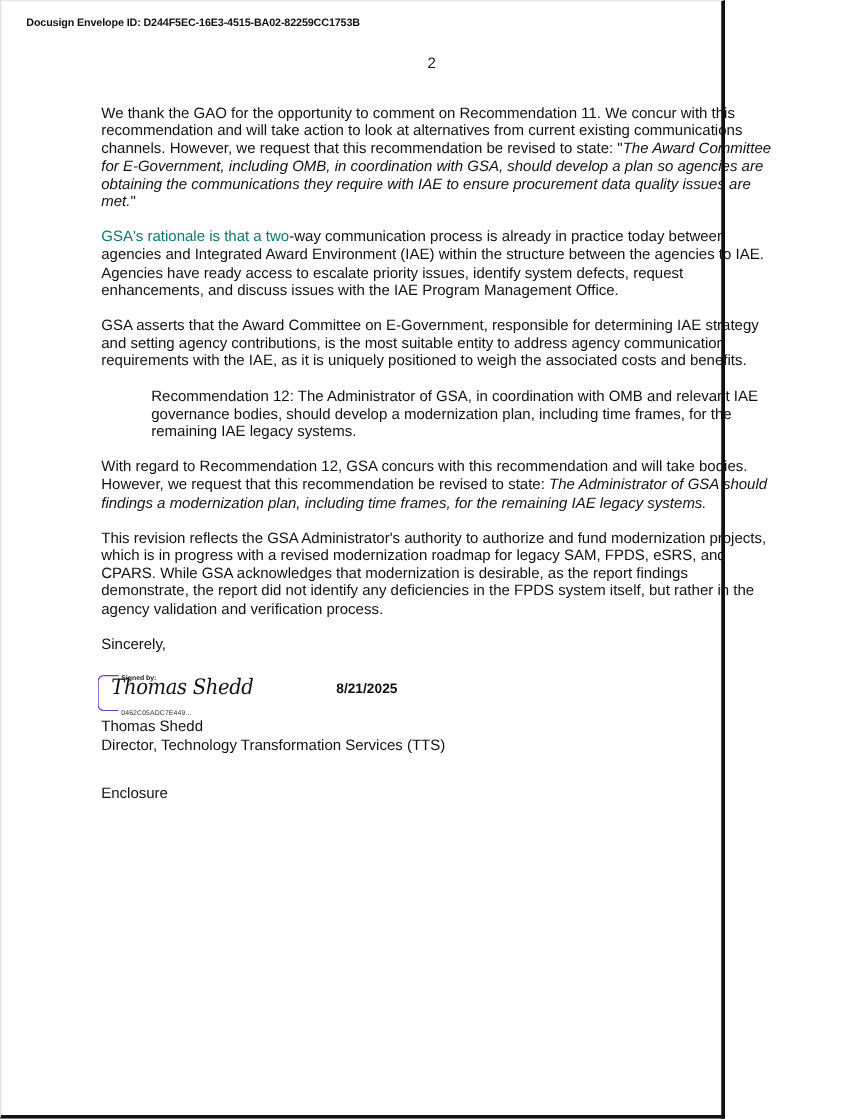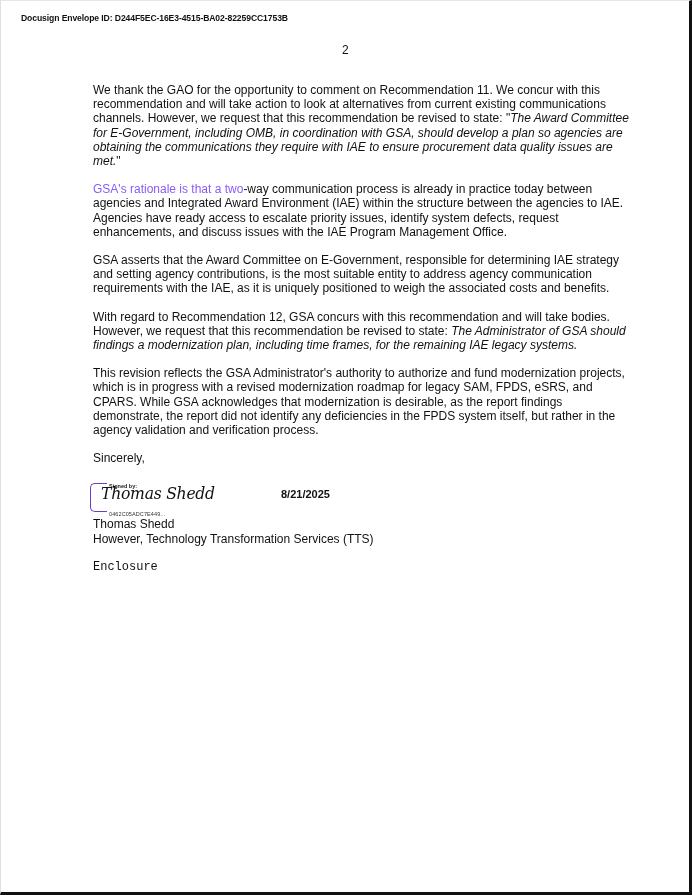--- a/index.html
+++ b/index.html
@@ -1,63 +1,64 @@
 <!DOCTYPE html>
 <html><head>
 <meta charset="utf-8">
 <style>
   html, body { margin: 0; padding: 0; background: #ffffff; }
   body { width: 692px; height: 895px; position: relative; overflow: hidden; font-family: "Liberation Sans", sans-serif; color: #111; }
-  .page-frame { position: absolute; left: 0; top: 0; width: 692px; height: 895px; box-sizing: border-box;
+  .page-frame { position: absolute; left: 0; top: 0; width: 580px; height: 895px; box-sizing: border-box;
     border-top: 1px solid #e6e6e6; border-left: 1px solid #e0e0e0; border-right: 3px solid #111; border-bottom: 3px solid #111; }
   .envelope { position: absolute; left: 20px; top: 12px; font-size: 8.6px; font-weight: bold; color: #111; letter-spacing: -0.1px; }
   .page-num { position: absolute; left: 341px; top: 42px; font-size: 12px; }
-  .body { position: absolute; left: 92px; top: 82px; width: 540px; font-size: 12px; line-height: 14.2px; }
+  .body { position: absolute; left: 80px; top: 82px; width: 540px; font-size: 12px; line-height: 14.2px; }
   .para { margin: 0 0 14px 0; }
   .para i { font-style: italic; }
   .indent { margin-left: 40px; margin-right: 0; }
-  .dark { color: #8b5cf6; font-weight: 500; }
+  .dark { color: #0f766e; font-weight: 500; }
   .sig-block { position: relative; height: 40px; margin-bottom: 0; }
   .sig-bracket { position: absolute; left: -3px; top: 6px; width: 16px; height: 27px; border: 1.5px solid #6a3fc8; border-right: none; border-radius: 5px 0 0 5px; }
   .signed-by { position: absolute; left: 16px; top: 2px; font-size: 5.5px; font-weight: bold; color: #222; }
   .signature { position: absolute; left: 8px; top: 9px; font-family: "DejaVu Serif", serif; font-style: italic; font-size: 17px; color: #111; letter-spacing: -0.3px; transform: scaleX(0.92); transform-origin: left; }
   .sig-id { position: absolute; left: 16px; top: 30px; font-size: 5.5px; color: #333; letter-spacing: 0.1px; }
   .sig-date { position: absolute; left: 188px; top: 10px; font-size: 11px; font-weight: bold; }
   .sig-lines div { line-height: 14.5px; }
-  .enclosure { margin-top: 14px; font-family: Liberation Mono, monospace; }
+  .enclosure { margin-top: 24px; }
 </style>
 </head>
 <body>
 
 <div class="page-frame">
   <div class="envelope">Docusign Envelope ID: D244F5EC-16E3-4515-BA02-82259CC1753B</div>
   <div class="page-num">2</div>
 
   <div class="body">
     <p class="para"><span>We thank the GAO for the opportunity to comment on Recommendation 11. We concur with this recommendation and will take action to look at alternatives from current existing communications channels. However, we request that this recommendation be revised to state: "</span><i>The Award Committee for E-Government, including OMB, in coordination with GSA, should develop a plan so agencies are obtaining the communications they require with IAE to ensure procurement data quality issues are met.</i><span>"</span></p>
 
     <p class="para"><span class="dark">GSA's rationale is that a two</span><span>-way communication process is already in practice today between agencies and Integrated Award Environment (IAE) within the structure between the agencies to IAE. Agencies have ready access to escalate priority issues, identify system defects, request enhancements, and discuss issues with the IAE Program Management Office.</span></p>
 
     <p class="para">GSA asserts that the Award Committee on E-Government, responsible for determining IAE strategy and setting agency contributions, is the most suitable entity to address agency communication requirements with the IAE, as it is uniquely positioned to weigh the associated costs and benefits.</p>
 
+    <p class="para indent">Recommendation 12: The Administrator of GSA, in coordination with OMB and relevant IAE governance bodies, should develop a modernization plan, including time frames, for the remaining IAE legacy systems.</p>
 
     <p class="para"><span>With regard to Recommendation 12, GSA concurs with this recommendation and will take bodies. However, we request that this recommendation be revised to state: </span><i>The Administrator of GSA should findings a modernization plan, including time frames, for the remaining IAE legacy systems.</i></p>
 
     <p class="para">This revision reflects the GSA Administrator's authority to authorize and fund modernization projects, which is in progress with a revised modernization roadmap for legacy SAM, FPDS, eSRS, and CPARS. While GSA acknowledges that modernization is desirable, as the report findings demonstrate, the report did not identify any deficiencies in the FPDS system itself, but rather in the agency validation and verification process.</p>
 
     <div style="margin-bottom:12px;">Sincerely,</div>
 
     <div class="sig-block">
       <div class="sig-bracket"></div>
       <div class="signed-by">Signed by:</div>
       <div class="signature">Thomas Shedd</div>
       <div class="sig-id">0462C05ADC7E449...</div>
       <div class="sig-date">8/21/2025</div>
     </div>
 
     <div class="sig-lines">
       <div>Thomas Shedd</div>
-      <div>However, Technology Transformation Services (TTS)</div>
+      <div>Director, Technology Transformation Services (TTS)</div>
     </div>
 
     <div class="enclosure">Enclosure</div>
   </div>
 </div>
 
 </body></html>

